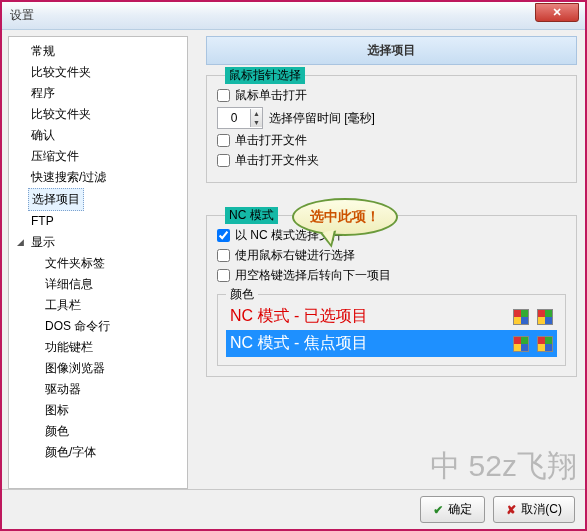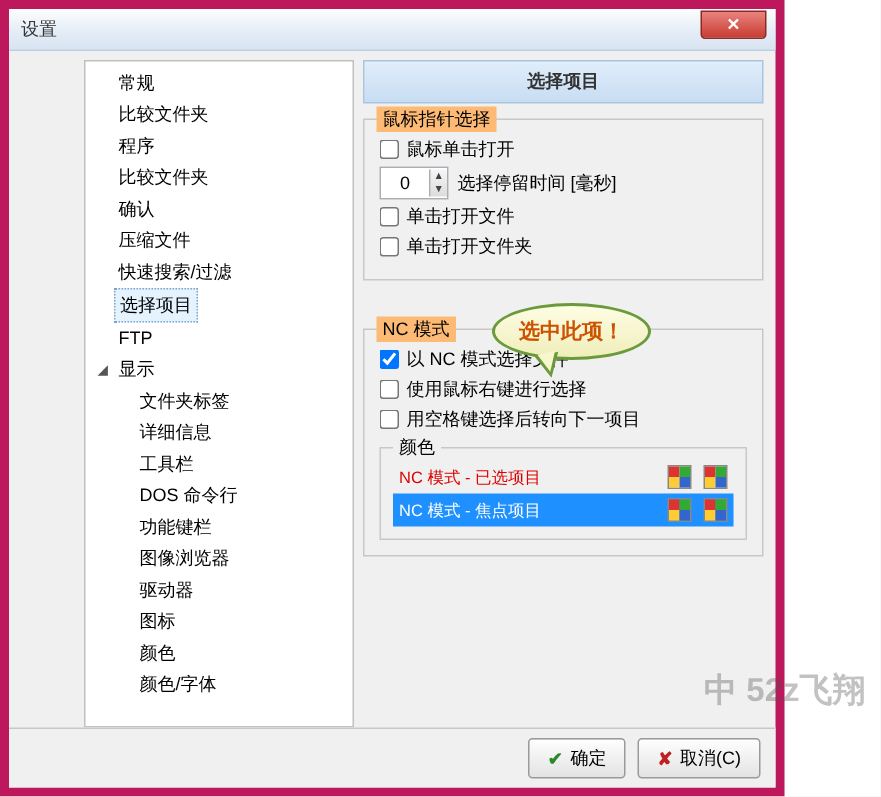--- a/index.html
+++ b/index.html
@@ -1,58 +1,58 @@
 <!DOCTYPE html>
 <html><head>
 <meta charset="utf-8">
 <style>
 * { box-sizing: border-box; margin: 0; padding: 0; }
 body { font-family: "Microsoft YaHei", SimSun, Arial, sans-serif; font-size: 12px; background: #fff; }
-.window { width: 523px; height: 531px; border: 6px solid #be185d; background: #f0f0f0; display: flex; flex-direction: column; }
+.window { width: 587px; height: 531px; border: 2px solid #be185d; background: #f0f0f0; display: flex; flex-direction: column; }
 .titlebar { height: 28px; background: linear-gradient(to bottom, #fdfefe, #e6eef7, #d7e4f2); display: flex; align-items: center; position: relative; border-bottom: 1px solid #b8cee2; }
 .titlebar .title { padding-left: 8px; color: #333; }
 .close-btn { position: absolute; right: 6px; top: 1px; width: 44px; height: 19px; background: linear-gradient(to bottom, #e9837e, #c83c32); border: 1px solid #8b2a22; border-radius: 0 0 3px 3px; display: flex; align-items: center; justify-content: center; color: #fff; font-weight: bold; font-size: 11px; }
-.content { flex: 1; display: flex; padding: 6px 8px 0 6px; gap: 6px; overflow: hidden; margin-left: 44px; }
+.content { flex: 1; display: flex; padding: 6px 8px 0 6px; gap: 18px; overflow: hidden; }
 .tree { width: 180px; border: 1px solid #c0c0c0; background: #fff; padding: 4px 2px; overflow: auto; }
 .tree ul { list-style: none; padding-left: 14px; }
 .tree > ul { padding-left: 4px; }
 .tree li { line-height: 19px; white-space: nowrap; }
 .tree li > .row { display: flex; align-items: center; gap: 2px; }
 .tree .exp { width: 11px; height: 11px; display: inline-flex; align-items: center; justify-content: center; font-size: 9px; color: #555;}
 .tree .label { padding: 1px 3px; display: inline-block; }
 .tree .selected { background: #e5f3ff; border: 1px dotted #7da2ce; color: #000; }
 .main { flex: 1; display: flex; flex-direction: column; gap: 6px; }
 .panel-title { background: linear-gradient(to bottom, #e1eefb, #c7ddf2); border: 1px solid #a9c4e0; text-align: center; padding: 5px 0; font-weight: bold; color: #333; }
 .group { border: 1px solid #c8c8c8; margin-top: 4px; padding: 8px 10px 10px 10px; position: relative; }
-.group .legend { position: absolute; top: -9px; left: 8px; background: #fdba74; padding: 0 4px; }
+.group .legend { position: absolute; top: -9px; left: 18px; background: #14b8a6; padding: 0 4px; }
 .chk-row { display: flex; align-items: center; gap: 5px; margin: 3px 0; }
 .chk { width: 13px; height: 13px; }
 .spin-row { display: flex; align-items: center; gap: 6px; margin: 3px 0; }
 .spin { display: flex; align-items: center; border: 1px solid #abadb3; background: #fff; height: 22px; }
 .spin input { width: 32px; border: none; text-align: center; font-size: 12px; outline: none; }
 .spin-btns { display: flex; flex-direction: column; background: linear-gradient(to bottom,#f6f6f6,#dcdcdc); border-left: 1px solid #abadb3; }
 .spin-btns span { font-size: 7px; line-height: 9px; padding: 0 2px; color: #444; cursor: pointer; }
 .callout { position: absolute; top: -18px; left: 85px; }
 .callout .bubble { background: linear-gradient(to bottom, #fdfde4, #f0eebb); border: 2px solid #6a9a3b; border-radius: 50%; padding: 8px 16px; color: #cc5200; font-weight: bold; font-size: 14px; position: relative; }
 .callout .tail { width: 0; height: 0; border-left: 8px solid transparent; border-right: 8px solid transparent; border-top: 16px solid #6a9a3b; position: absolute; bottom: -14px; left: 28px; transform: rotate(-12deg); }
 .callout .tail::after { content:""; position:absolute; top:-17px; left:-6px; border-left:6px solid transparent; border-right:6px solid transparent; border-top:13px solid #f7f6cc; }
 .nc-group { margin-top: 26px; }
 .color-sub { border: 1px solid #c8c8c8; margin-top: 10px; padding: 8px; position: relative; }
 .color-sub .legend { position: absolute; top: -9px; left: 8px; background: #f0f0f0; padding: 0 4px; }
 .color-row { display: flex; align-items: center; padding: 3px 4px; gap: 8px; }
 .color-row.sel { background: #1e90ff; color: #fff; }
-.color-row .name { flex: 1; font-size: 11px; }
+.color-row .name { flex: 1; font-size: 16px; }
 .color-row.red .name { color: #d00; }
 .swatch { width: 16px; height: 16px; border: 1px solid #888; display: grid; grid-template-columns: 1fr 1fr; grid-template-rows: 1fr 1fr; }
 .swatch i:nth-child(1){background:#d33;} .swatch i:nth-child(2){background:#3a3;} .swatch i:nth-child(3){background:#fc3;} .swatch i:nth-child(4){background:#36c;}
 .footer { height: 40px; border-top: 1px solid #c8c8c8; display: flex; justify-content: flex-end; align-items: center; gap: 8px; padding: 0 10px; background: #f0f0f0; }
 .btn { border: 1px solid #9a9a9a; background: linear-gradient(to bottom,#fefefe,#e3e3e3); padding: 4px 12px; border-radius: 3px; display: flex; align-items: center; gap: 5px; cursor: pointer; }
 .ic-ok { color: #2a8a2a; font-weight: bold; }
 .ic-x { color: #c02020; font-weight: bold; }
-.watermark { position:absolute; right:10px; bottom:56px; font-size:22px; color:rgba(80,80,80,0.35); font-weight:bold; pointer-events:none;}
+.watermark { position:absolute; right:10px; bottom:44px; font-size:30px; color:rgba(80,80,80,0.35); font-weight:normal; pointer-events:none;}
 .winwrap{position:relative;}
 </style>
 </head>
 <body>
 
 <div class="winwrap">
 <div class="window">
 
   <div class="titlebar">
     <span class="title">设置</span>

